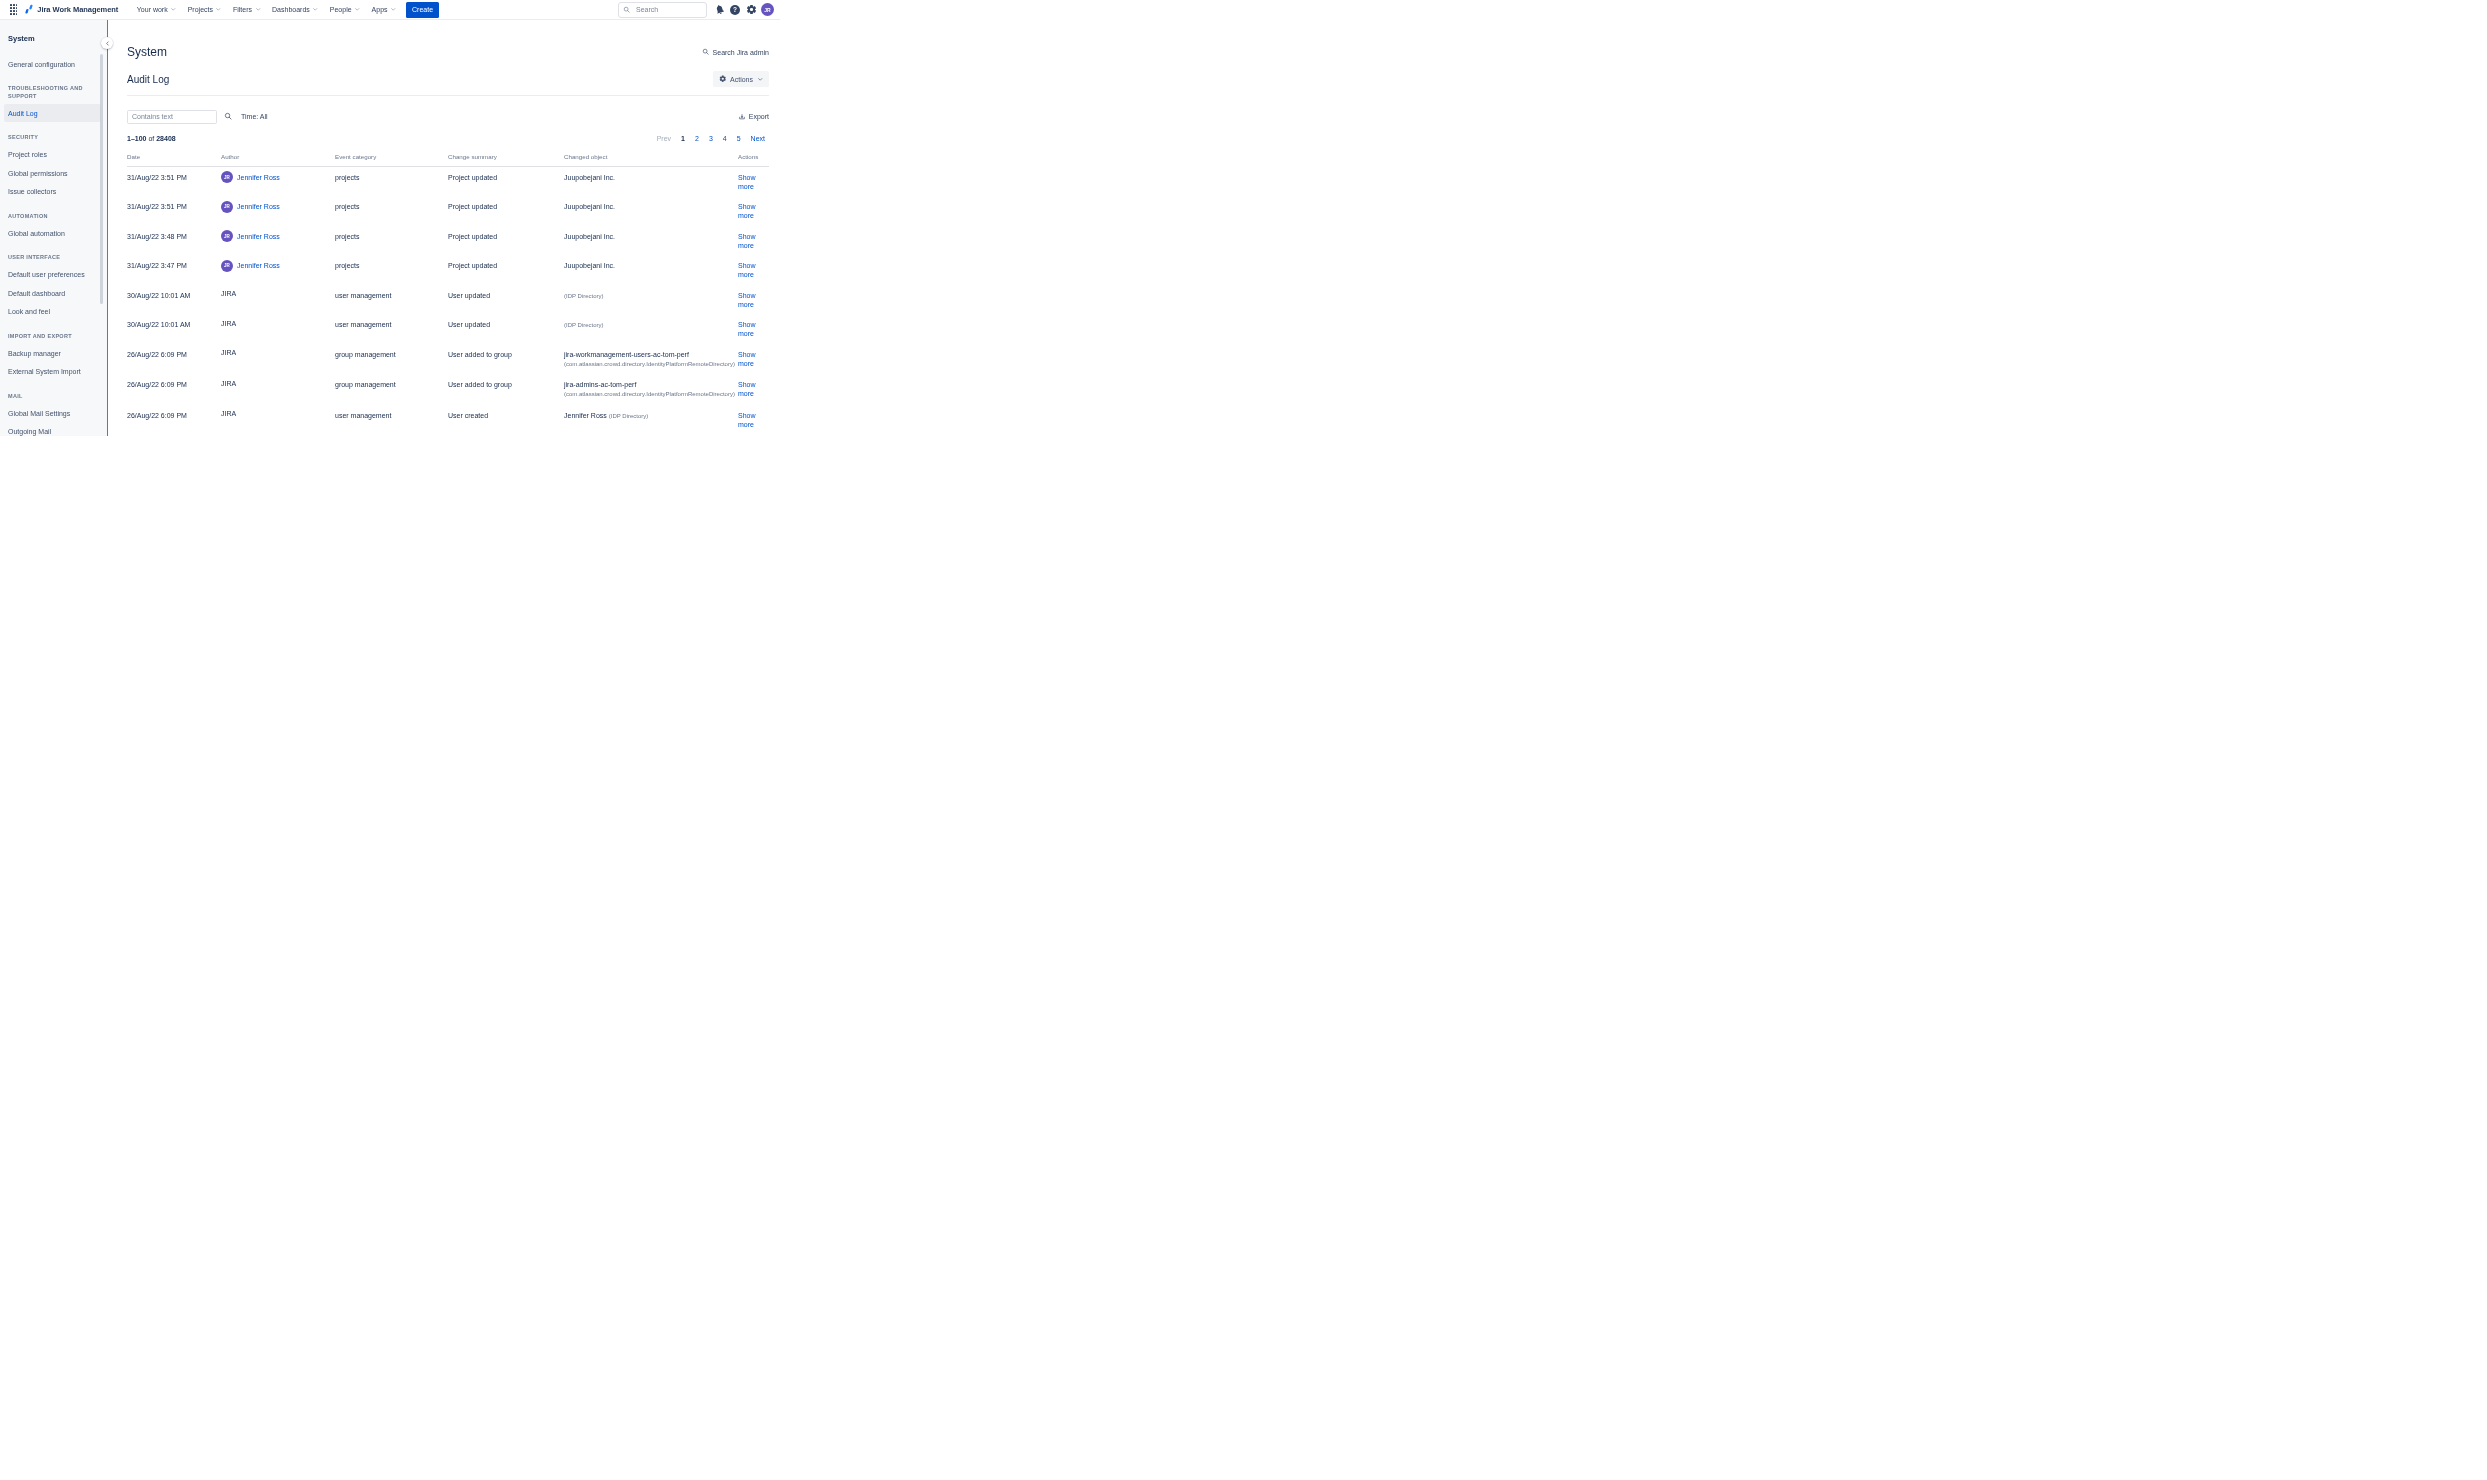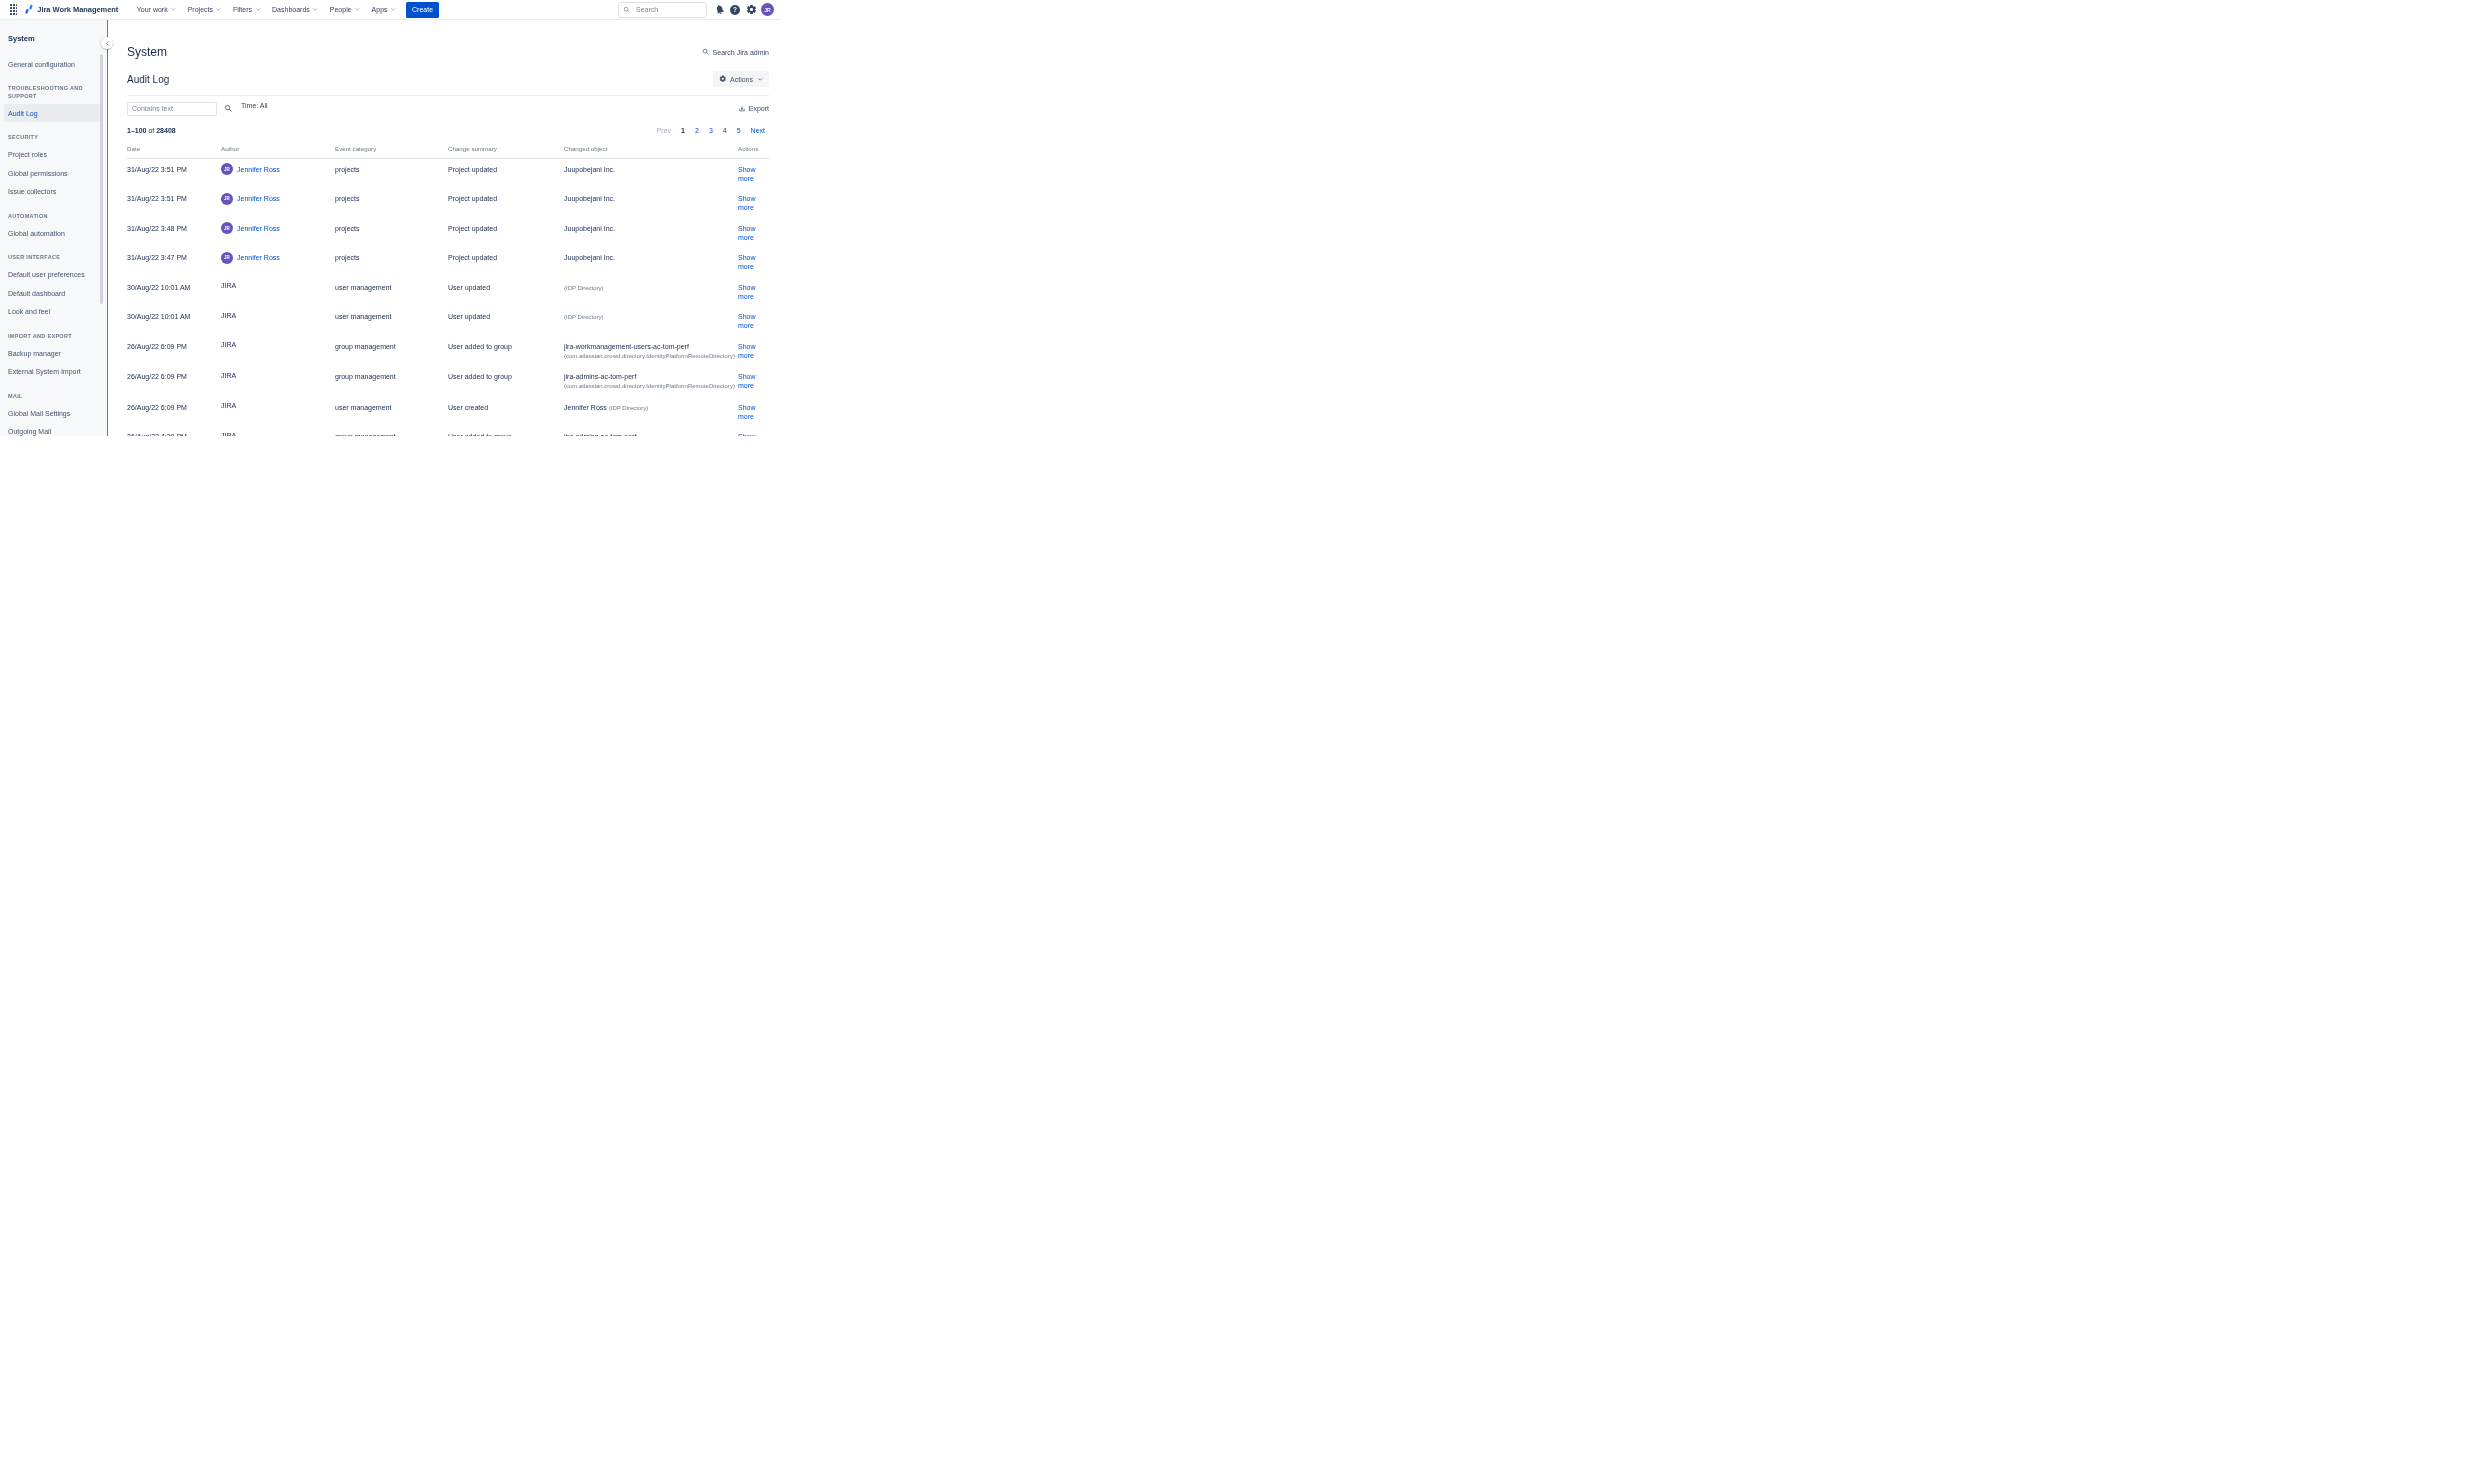--- a/index.html
+++ b/index.html
@@ -46,21 +46,21 @@
   
   .main { position:absolute; left:127px; top:20px; width:642px; }
   .main-header { margin-top:25px; display:flex; align-items:center; justify-content:space-between; }
   .page-title { font-size:12px; font-weight:500; color:#172B4D; }
   .admin-search { display:flex; align-items:center; gap:3px; font-size:7px; color:#344563; cursor:pointer; }
   .section-row { margin-top:12px; display:flex; align-items:center; justify-content:space-between; }
   .section-title { font-size:10px; font-weight:500; color:#172B4D; }
   .actions-btn { display:flex; align-items:center; gap:3.5px; height:16px; padding:0 6px; background:#F4F5F7; border:none; border-radius:1.5px; font-size:7px; font-weight:500; color:#42526E; cursor:pointer; font-family:"Liberation Sans",sans-serif; }
   .divider { margin-top:7.5px; height:1px; background:#EBECF0; }
 
-  .filter-row { margin-top:6px; display:flex; }
+  .filter-row { margin-top:14px; display:flex; align-items:center; }
   .contains-input { width:90px; height:14px; border:1px solid #DFE1E6; border-radius:1.5px; padding:0 4px; font-size:7px; color:#172B4D; font-family:"Liberation Sans",sans-serif; outline:none; }
   .contains-input::placeholder { color:#7A869A; }
   .filter-search-icon { margin-left:7px; cursor:pointer; display:flex; align-items:center; }
   .time-filter { margin-left:8.5px; font-size:7px; color:#344563; cursor:pointer; }
   .export-link { margin-left:auto; display:flex; align-items:center; gap:3px; font-size:7px; color:#344563; cursor:pointer; }
 
   .count-row { margin-top:10.4px; display:flex; align-items:center; justify-content:space-between; }
   .count { font-size:7px; color:#172B4D; }
   .count b { font-weight:700; }
   .pagination { display:flex; align-items:center; gap:2px; font-size:7px; }

